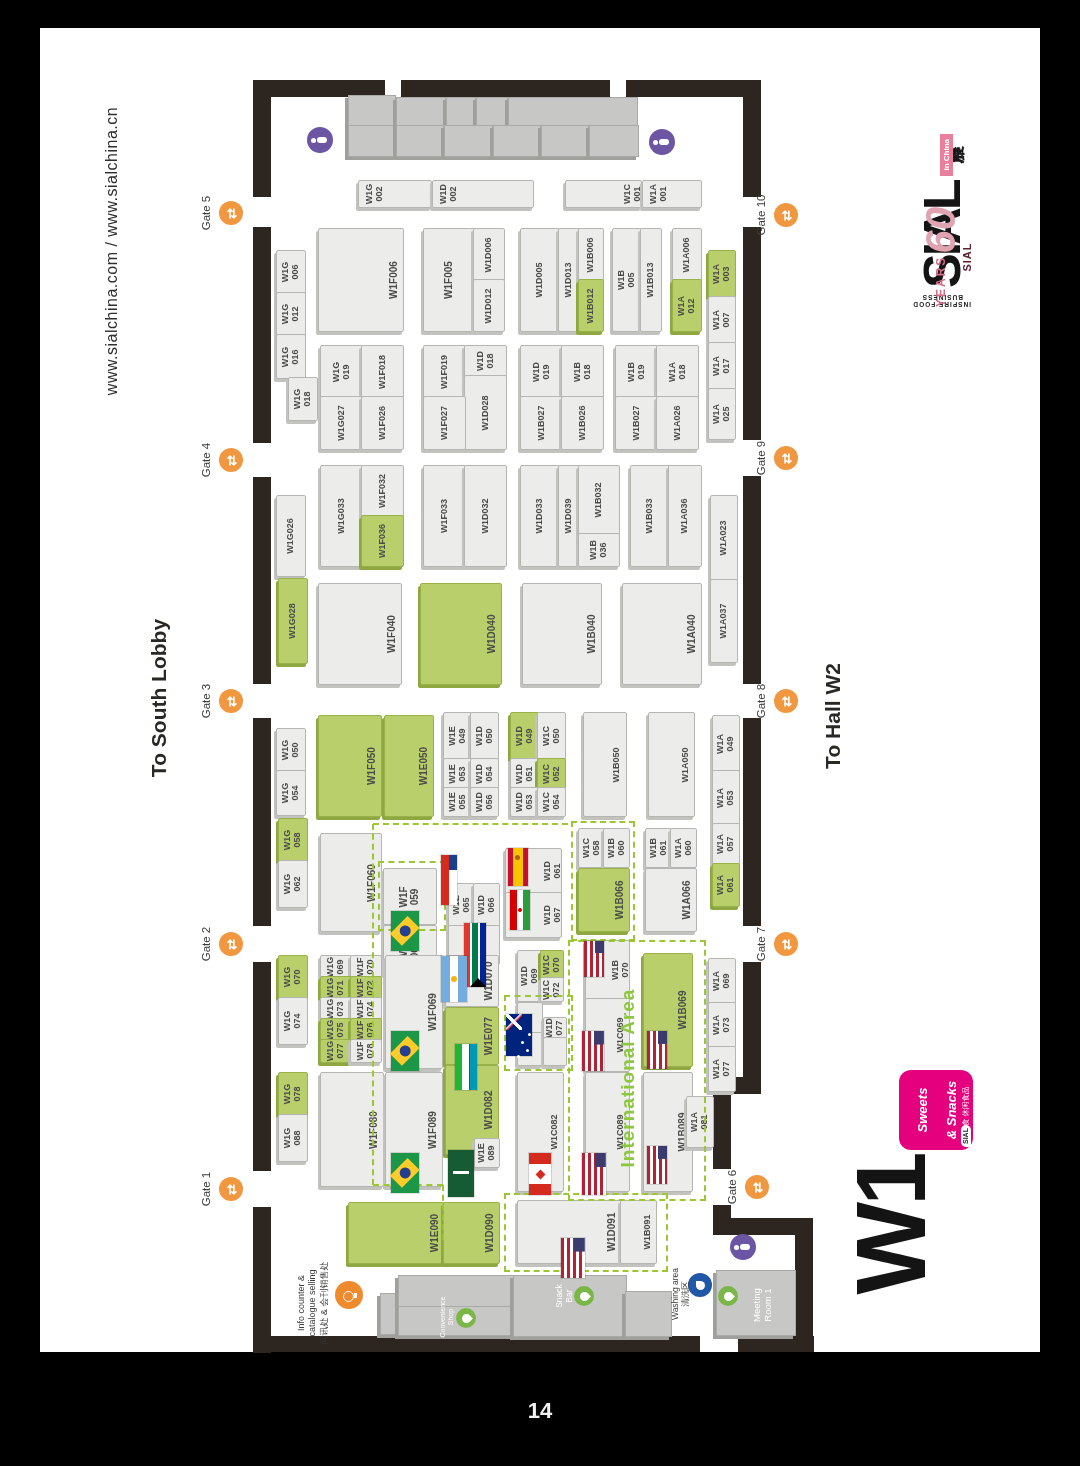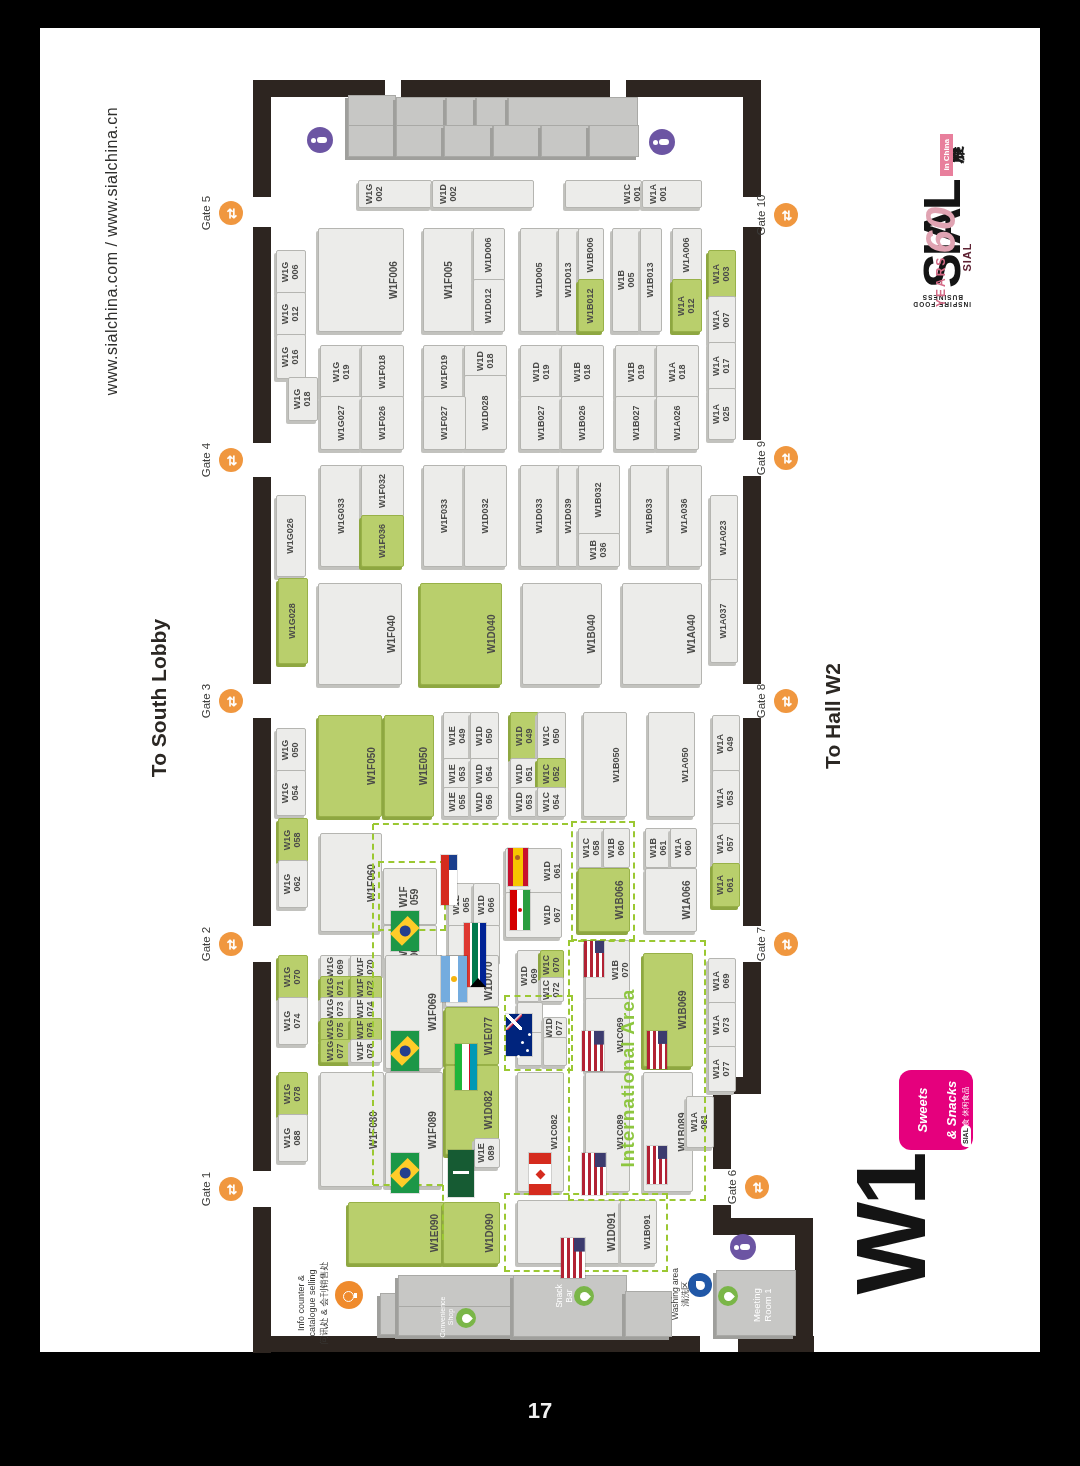--- a/index.html
+++ b/index.html
@@ -703,14 +703,14 @@
 
   <div class="rot pinkbadge" style="left:899px;top:1150px;width:80px;height:74px;flex-direction:column;line-height:1.1;">
     <div style="font-weight:800;font-style:italic;font-size:13px;">
       <span>Sweets</span><br>
       <span>&amp; Snacks</span>
     </div>
     <div style="font-size:7.5px;margin-top:3px;">甜食 休闲食品</div>
     <div style="position:absolute;left:3px;bottom:2px;background:#fff;color:#1a1a1a;font-size:7px;font-weight:900;padding:1px 3px;border-radius:6px 6px 6px 0;">SIAL</div>
   </div>
 
-  <div style="position:absolute;left:520px;top:1398px;width:40px;text-align:center;font-size:22px;font-weight:bold;color:#f2f2f2;">17</div>
+  <div style="position:absolute;left:520px;top:1398px;width:40px;text-align:center;font-size:22px;font-weight:bold;color:#f2f2f2;">14</div>
 </div>
 
 </body></html>

